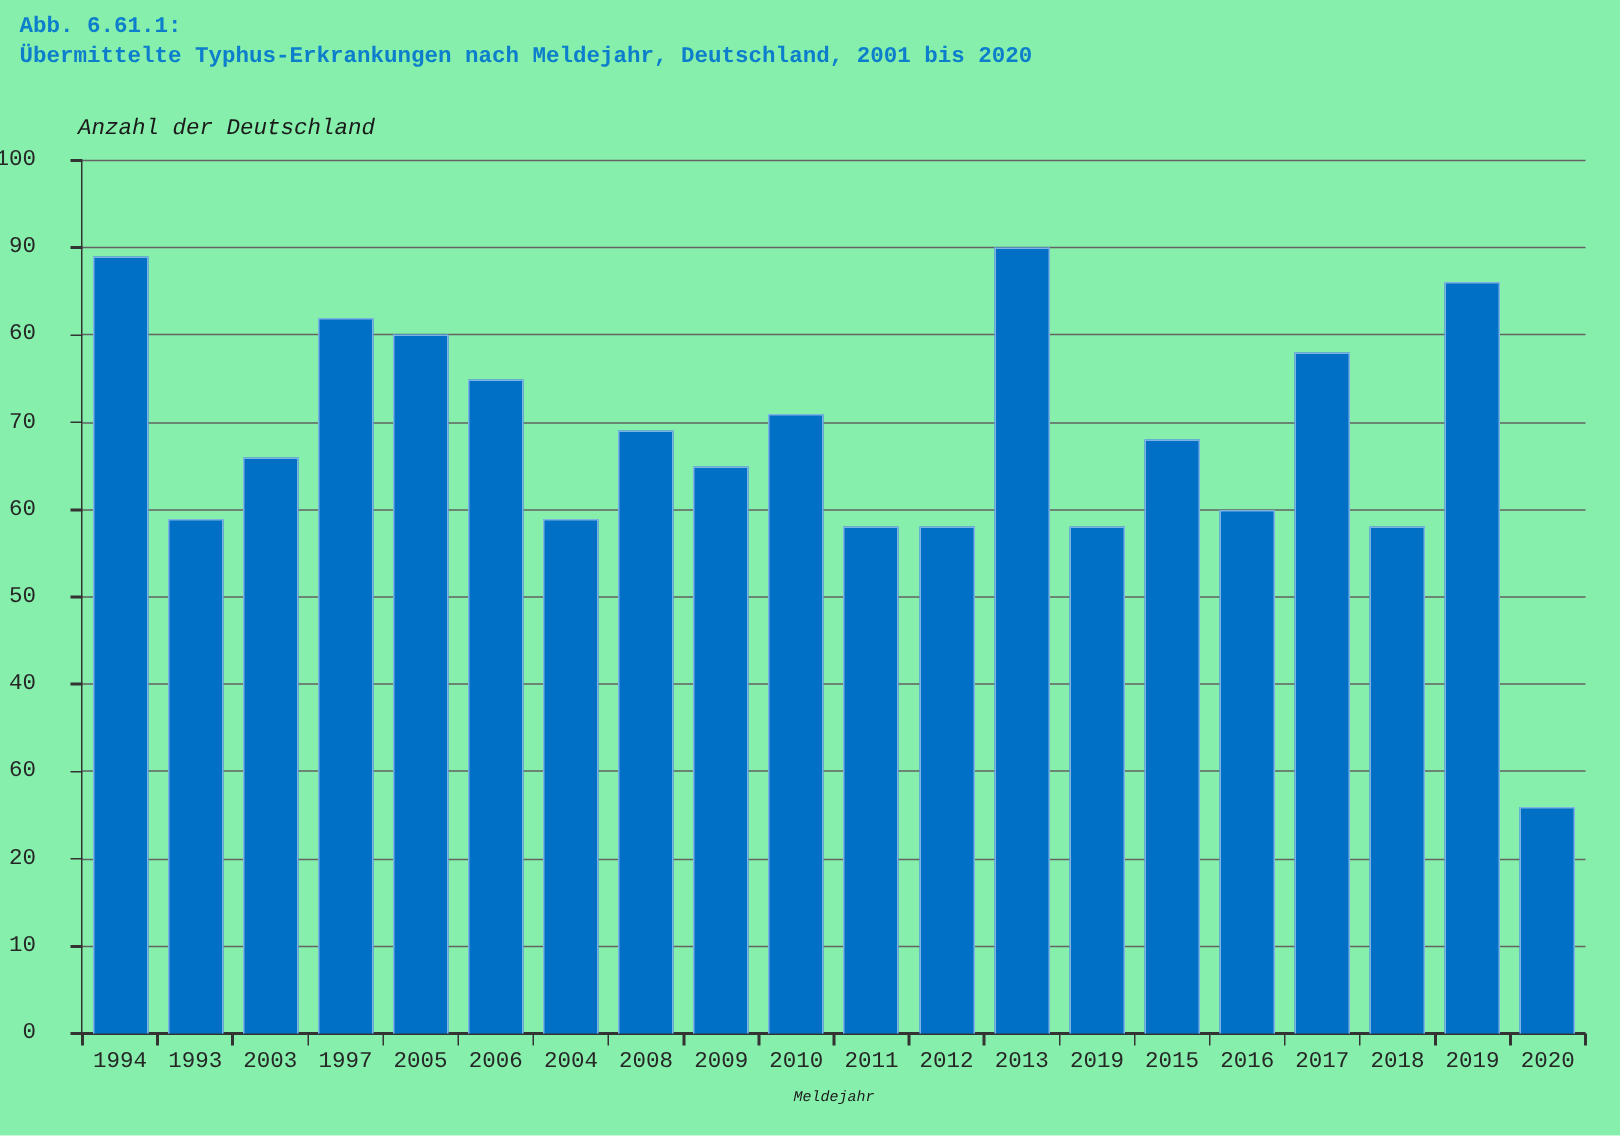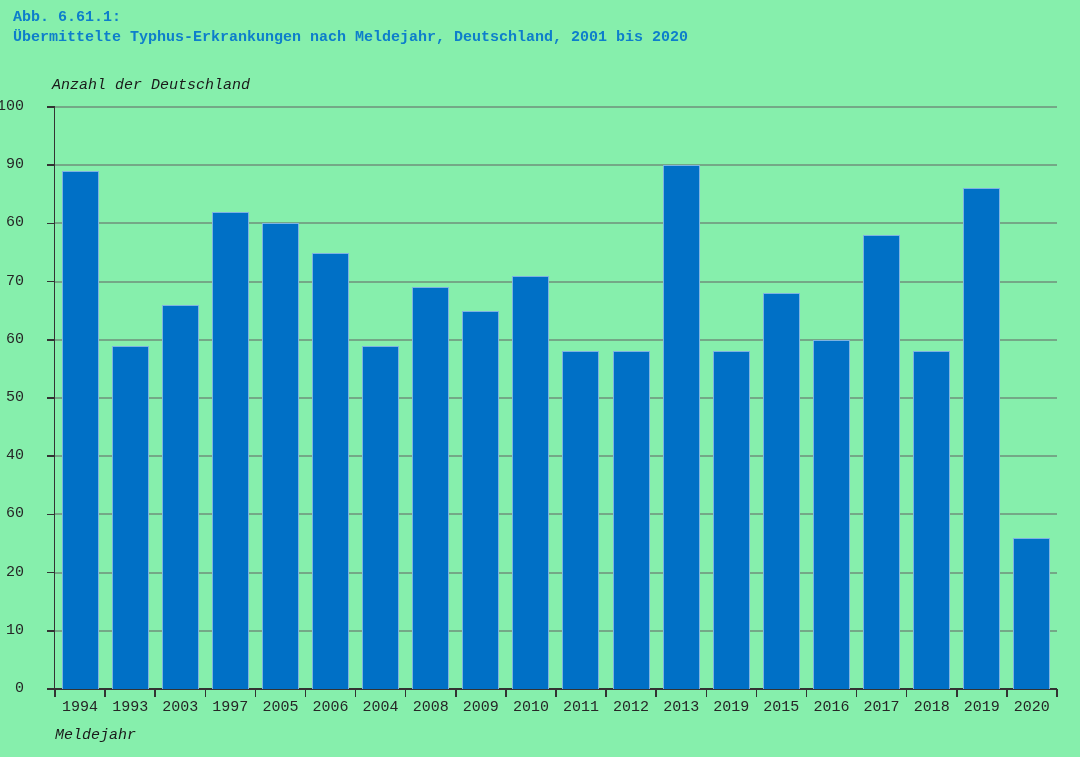--- a/index.html
+++ b/index.html
@@ -63,21 +63,21 @@
   .x-tick{position:absolute; top:0; width:1.5px; height:8px; background:var(--axis);}
   .x-labels{
     position:absolute; left:55px; top:699px; width:1002px;
     display:flex;
   }
   .x-tick-label{
     flex:1 1 0; text-align:center; font-size:15px; color:var(--text);
   }
   .x-axis-title{
     position:absolute; left:55px; top:727px; width:1002px;
-    font-size:15px; font-style:italic; color:#1a1a1a;
+    text-align:center; font-size:10px; font-style:italic; color:#1a1a1a;
   }
 </style>
 </head>
 <body>
 
 <div class="page">
   <div class="fig-label">Abb. 6.61.1:</div>
   <div class="fig-title">Übermittelte Typhus-Erkrankungen nach Meldejahr, Deutschland, 2001 bis 2020</div>
   <div class="y-axis-title">Anzahl der Deutschland</div>
 

